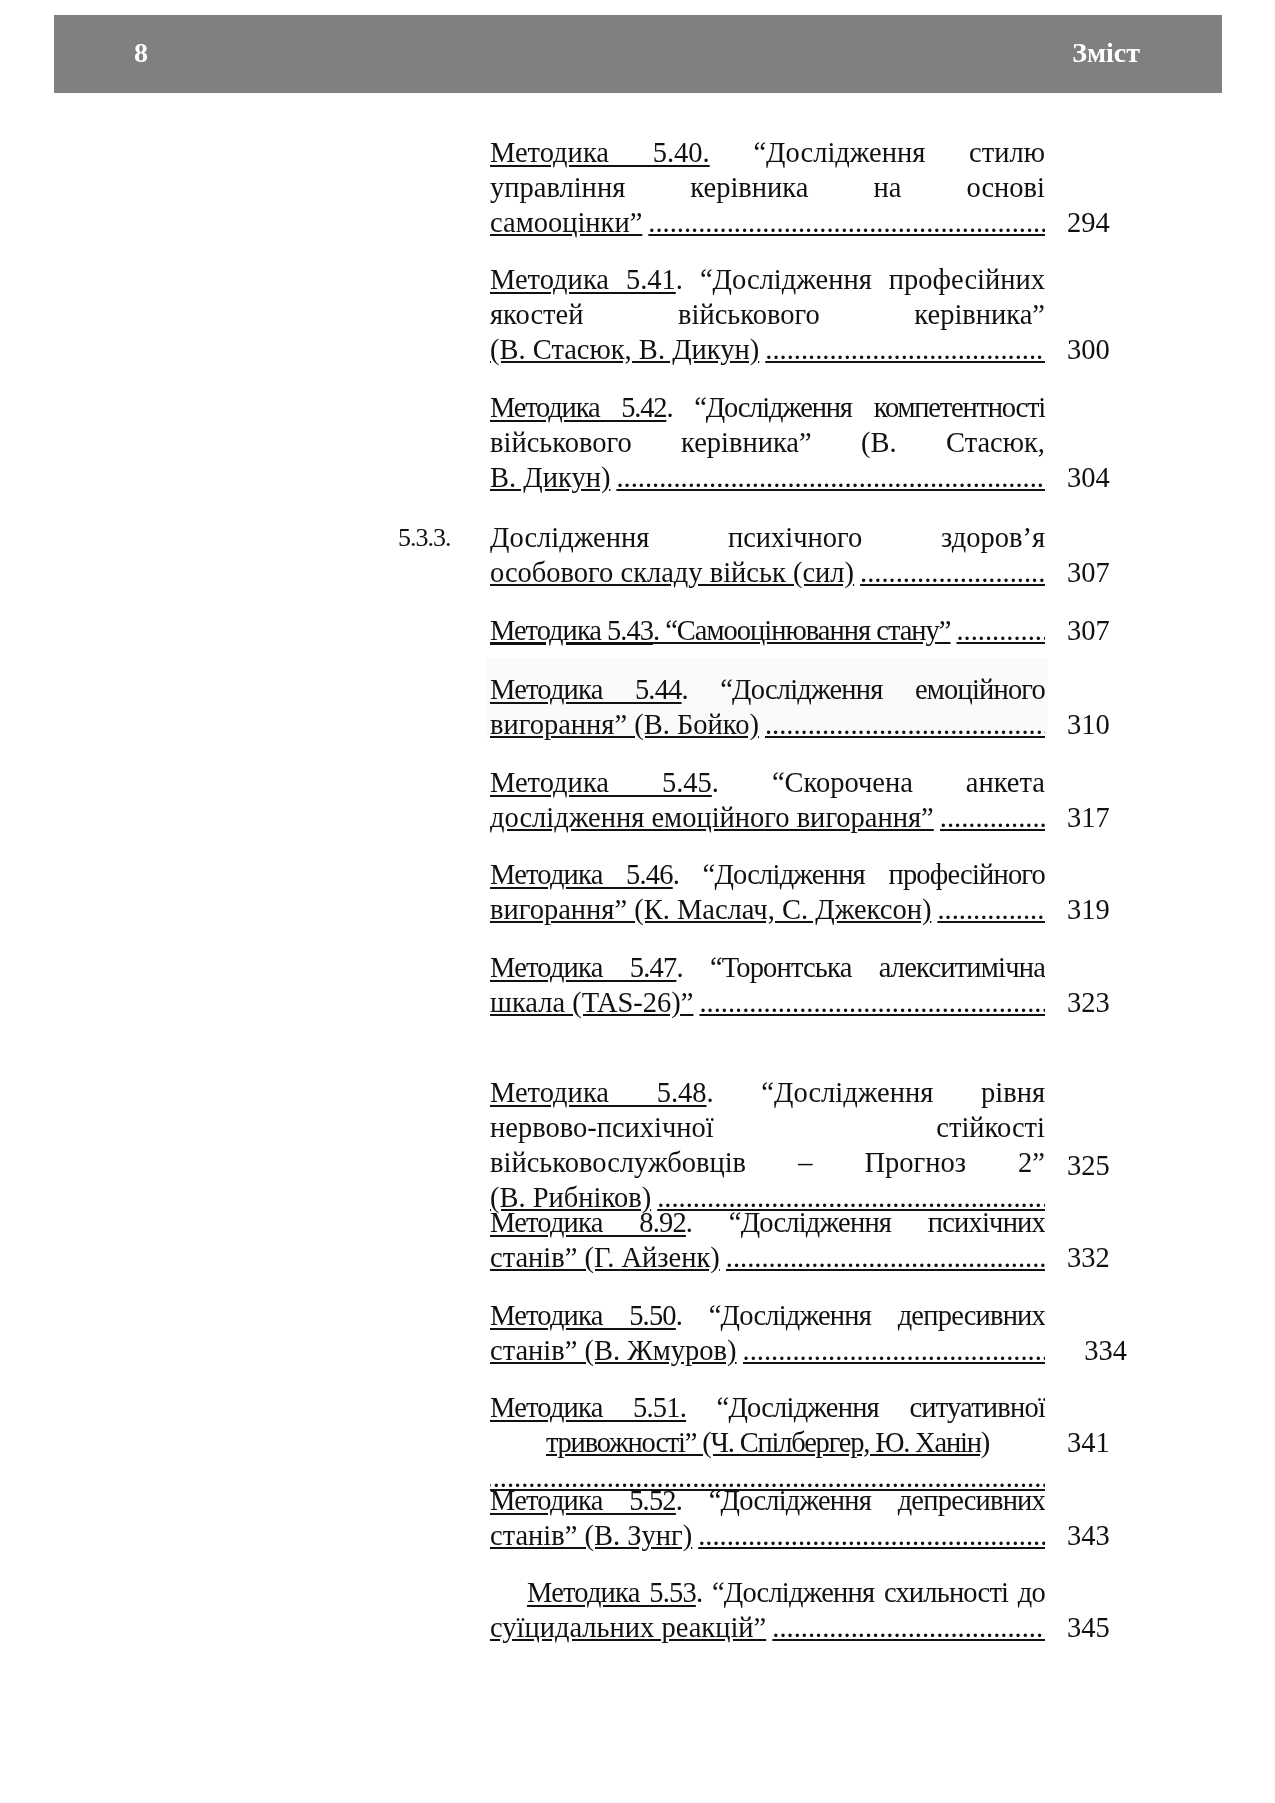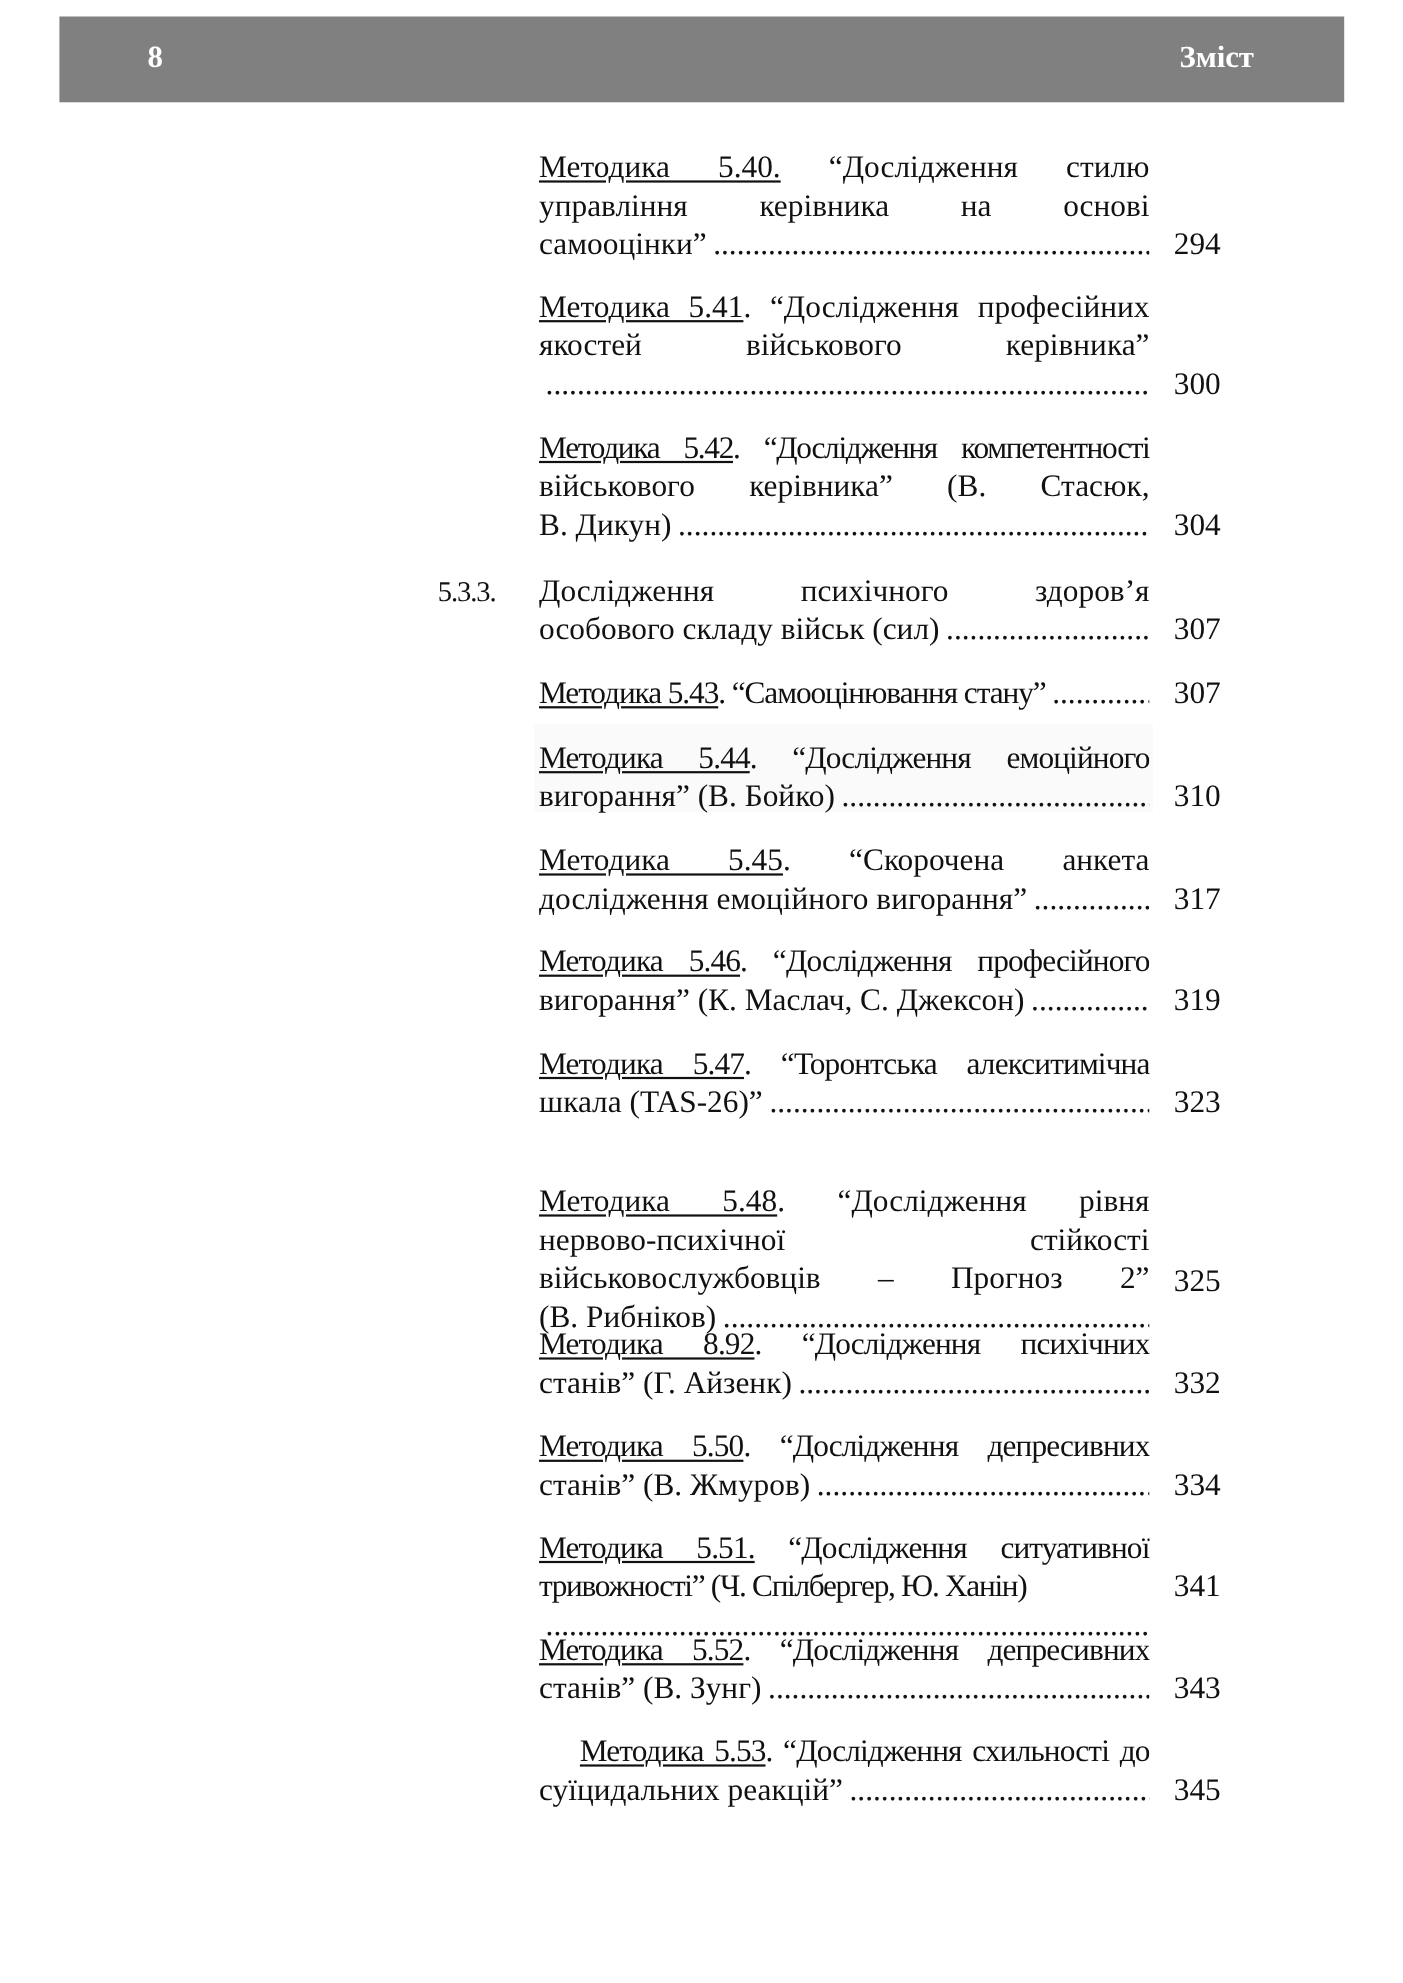--- a/index.html
+++ b/index.html
@@ -59,21 +59,22 @@
     .entry .line {
       display: block;
       text-align: justify;
       text-align-last: justify;
       white-space: nowrap;
       overflow: hidden;
     }
     .entry .line.last {
       text-align-last: left;
       display: flex;
-      align-items: flex-start;
+      align-items: center;
+      text-decoration: underline;
     }
     .entry .line.last .txt {
       flex: 0 0 auto;
       white-space: nowrap;
     }
     .entry .line.last .dots {
       flex: 1 1 auto;
       overflow: hidden;
       white-space: nowrap;
       letter-spacing: 0px;
@@ -133,20 +134,21 @@
         <span class="txt">самооцінки”</span>
         <span class="dots"></span>
       </span>
   </div>
   <div class="pagenum" style="top:205px;">294</div>
 
   <div class="entry" style="top:262px;">
     <span class="line"><span class="link">Методика 5.41</span><span>. “Дослідження професійних</span></span>
     <span class="line">якостей військового керівника”</span>
     <span class="line last">
+        <span class="txt">(В. Стасюк, В. Дикун)</span>
         <span class="dots"></span>
       </span>
   </div>
   <div class="pagenum" style="top:332px;">300</div>
 
   <div class="entry" style="top:390px;">
     <span class="line" style="letter-spacing:-1.2px;"><span class="link">Методика 5.42</span><span>. “Дослідження компетентності</span></span>
     <span class="line">військового керівника” (В. Стасюк,</span>
     <span class="line last">
         <span class="txt">В. Дикун)</span>
@@ -229,21 +231,21 @@
   </div>
   <div class="pagenum" style="top:1240px;">332</div>
 
   <div class="entry" style="top:1298px;">
     <span class="line" style="letter-spacing:-0.8px;"><span class="link">Методика 5.50</span><span>. “Дослідження депресивних</span></span>
     <span class="line last">
         <span class="txt">станів” (В. Жмуров)</span>
         <span class="dots"></span>
       </span>
   </div>
-  <div class="pagenum" style="top:1333px;">334</div>
+  <div class="pagenum" style="top:1333px;text-align:right;">334</div>
 
   <div class="entry" style="top:1390px;">
     <span class="line" style="letter-spacing:-0.8px;"><span class="link">Методика 5.51.</span><span> “Дослідження ситуативної</span></span>
     <span class="line last" style="letter-spacing:-1.2px;flex-direction:column;">
         <span class="txt">тривожності” (Ч. Спілбергер, Ю. Ханін)</span>
         <span class="dots"></span>
       </span>
   </div>
   <div class="pagenum" style="top:1425px;">341</div>
 

